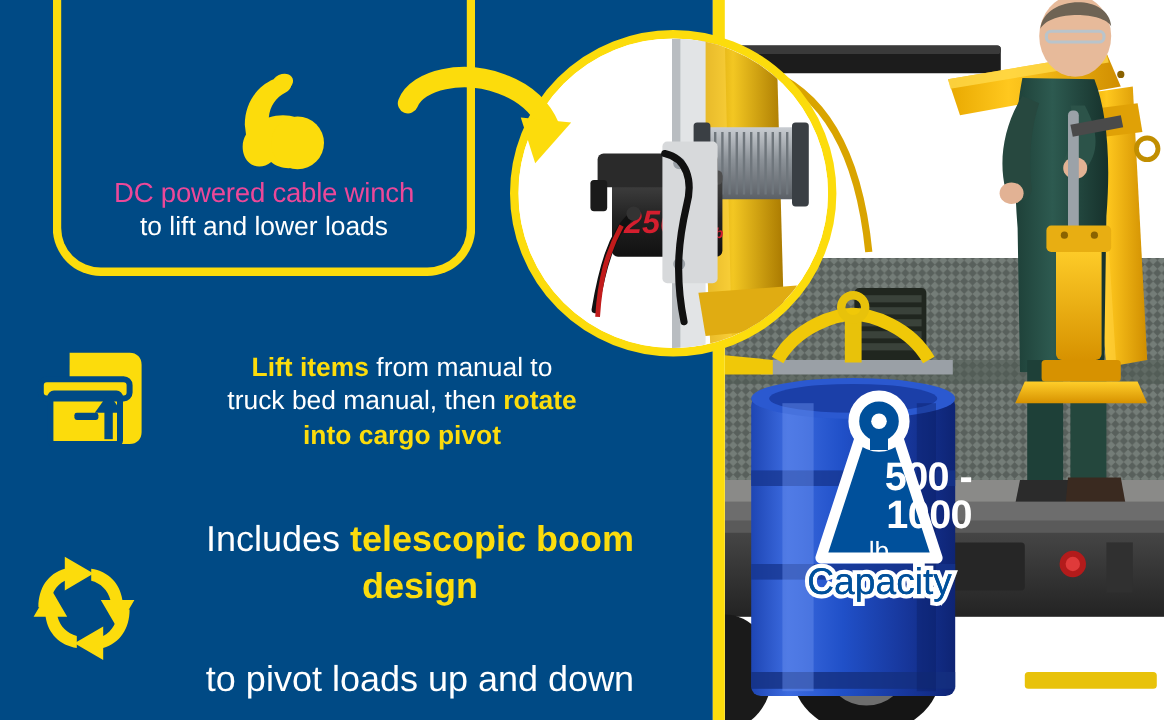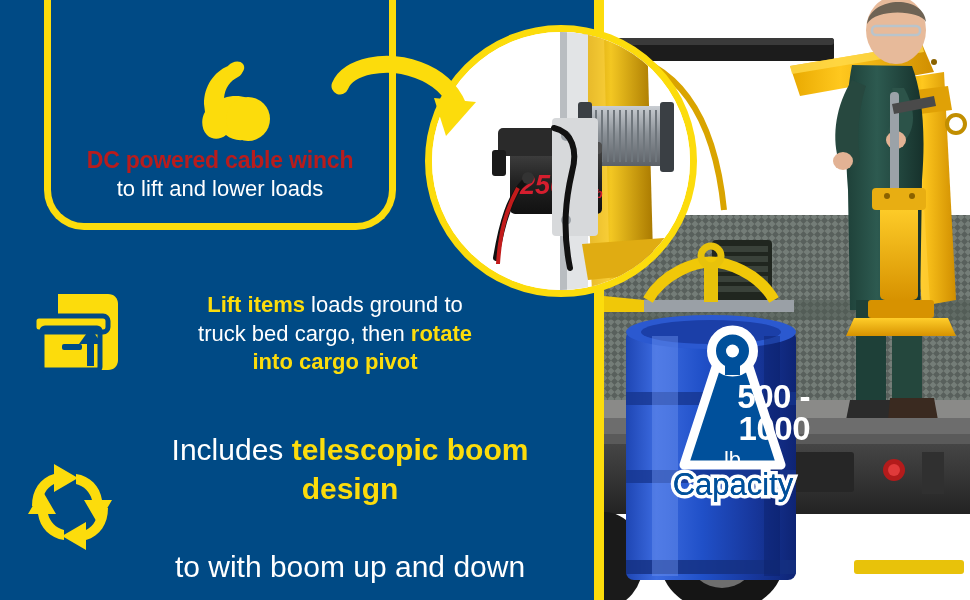--- a/index.html
+++ b/index.html
@@ -21,21 +21,21 @@
   .callout-box{
     position:absolute;left:44px;top:-40px;width:352px;height:270px;
     border:7px solid #FCDC0C;border-top:none;
     border-radius:0 0 40px 40px;
     box-sizing:border-box;
   }
   .callout-inner{position:absolute;left:44px;top:0;width:352px;height:230px;}
 
   .bicep-icon{position:absolute;left:140px;top:52px;width:96px;height:96px;}
   .callout-text{position:absolute;left:0px;top:146px;width:352px;text-align:center;line-height:1.28;}
-  .t-bold-yellow{color:#b91c1c;font-weight:bold;font-size:23px;letter-spacing:-0.2px;}
+  .t-bold-yellow{color:#ec4899;font-weight:normal;font-size:23px;letter-spacing:-0.2px;}
   .t-white{color:#ffffff;font-size:22px;}
 
   
   .arrow-wrap{position:absolute;left:330px;top:40px;width:230px;height:140px;}
 
   
   .circle-callout{
     position:absolute;left:425px;top:25px;width:272px;height:272px;
     border-radius:50%;border:7px solid #FCDC0C;background:#ffffff;
     box-sizing:border-box;overflow:hidden;
@@ -356,22 +356,22 @@
         <rect x="22" y="38" width="58" height="42" rx="3" fill="none" stroke="#004A85" stroke-width="5"></rect>
         <rect x="14" y="26" width="74" height="16" rx="5" fill="none" stroke="#004A85" stroke-width="5"></rect>
         <rect x="42" y="54" width="20" height="6" rx="2" fill="#004A85"></rect>
         <g fill="#004A85">
           <rect x="67" y="52" width="7" height="24"></rect>
           <path d="M70.5 38 L82 54 L59 54 Z"></path>
         </g>
       </svg>
     </span>
     <span class="ftext f2-line">
-      <span class="fr-bold">Lift items</span><span class="fr-reg"> loads ground to</span><br>
-      <span class="fr-reg">truck bed cargo, then </span><span class="fr-bold">rotate</span><br>
+      <span class="fr-bold">Lift items</span><span class="fr-reg"> from manual to</span><br>
+      <span class="fr-reg">truck bed manual, then </span><span class="fr-bold">rotate</span><br>
       <span class="fr-bold">into cargo pivot</span>
     </span>
   </div>
 
   <div class="feature feat-3">
     <span class="ficon">
       <svg width="100" height="88" viewBox="0 0 100 88">
         <g fill="#FCDC0C">
 
           <path d="M12 44 C 12 28, 20 16, 34 12 L34 2 L58 16 L34 30 L34 22
@@ -384,21 +384,21 @@
                    C 74 64, 78 56, 78 46 Z"></path>
 
           <path d="M44 78 C 30 76, 20 66, 18 52 L8 52 L22 28 L36 52 L28 52
                    C 30 60, 36 66, 44 68 Z"></path>
         </g>
       </svg>
     </span>
     <span class="ftext f3-line">
       <span class="fr-reg">Includes </span><span class="fr-bold">telescopic boom design</span><br>
       <br>
-      <span class="fr-reg">to with boom up and down</span>
+      <span class="fr-reg">to pivot loads up and down</span>
     </span>
   </div>
 
   <div class="capacity-badge">
     <svg width="155" height="175" viewBox="0 0 155 175" style="position:absolute;left:0;top:0;">
       <path d="M61 42 L94 42 L126 140 L29 140 Z" fill="#00509B" stroke="#ffffff" stroke-width="9" stroke-linejoin="round"></path>
       <circle cx="77.5" cy="26" r="21" fill="#00509B" stroke="#ffffff" stroke-width="9"></circle>
       <circle cx="77.5" cy="26" r="6.5" fill="#ffffff"></circle>
       <rect x="70" y="40" width="15" height="10" fill="#00509B"></rect>
     </svg>

